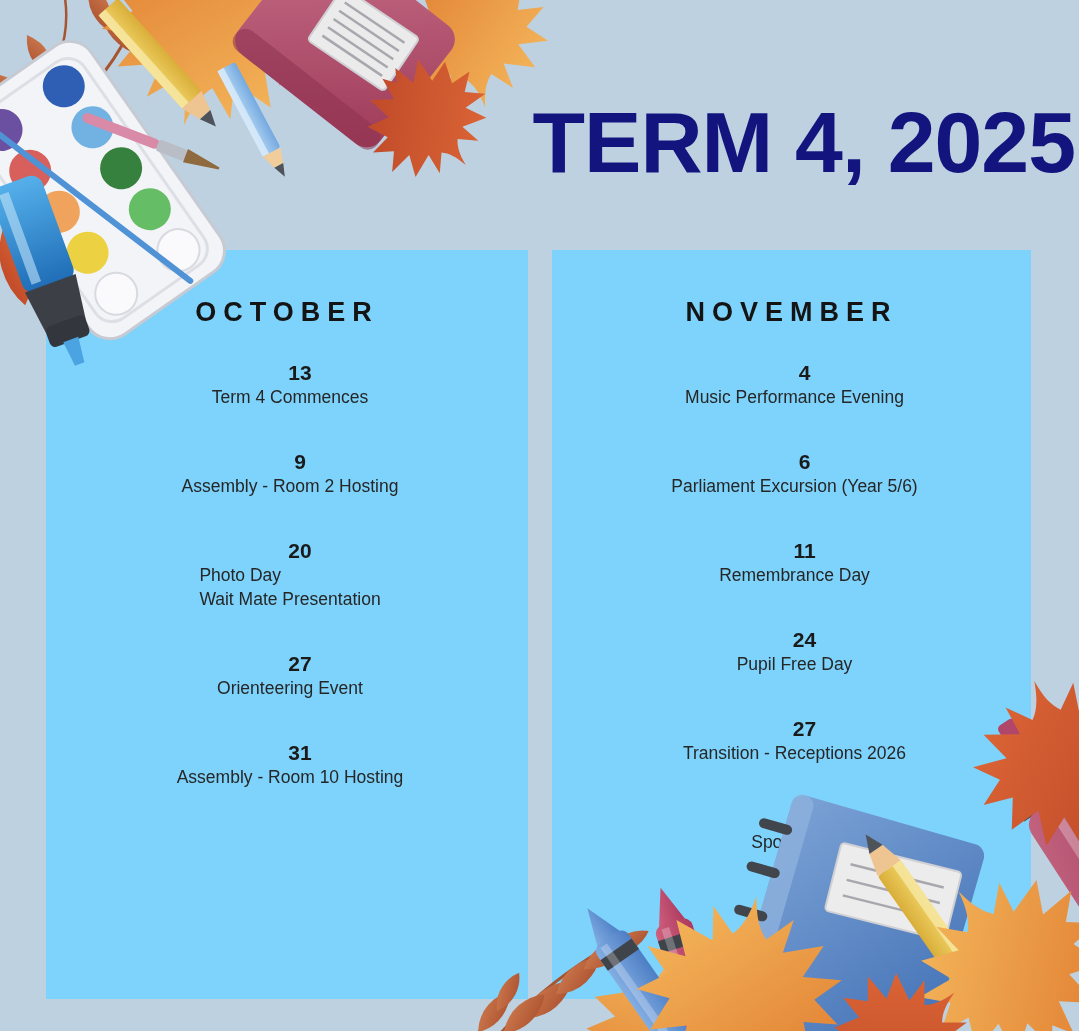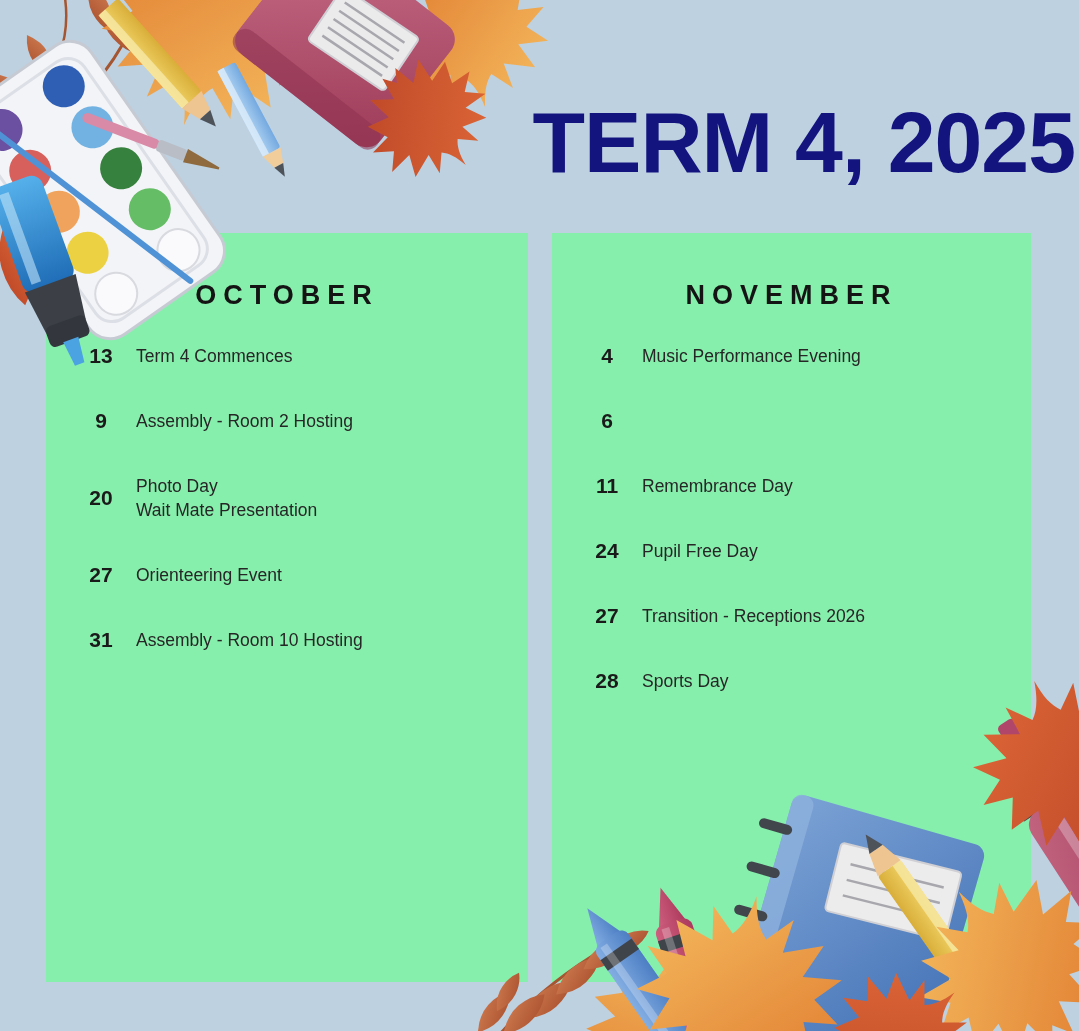--- a/index.html
+++ b/index.html
@@ -6,31 +6,31 @@
   .poster{
     position:relative;width:1079px;height:1031px;overflow:hidden;
     background:#bdd1e1;font-family:"Liberation Sans",sans-serif;
   }
   .poster-title{
     position:absolute;top:99px;left:425px;width:650px;margin:0;z-index:2;
     text-align:right;font-size:86px;line-height:1.02;font-weight:700;
     letter-spacing:-1px;color:#14147e;
   }
   .panel{
-    position:absolute;top:233px;height:749px;background:#86efac;z-index:1;
+    position:absolute;top:250px;height:749px;background:#7dd3fc;z-index:1;
     box-sizing:border-box;padding-top:47px;
   }
   .panel-left{left:46px;width:482px;}
   .panel-right{left:552px;width:479px;}
   .month-title{
     margin:0;text-align:center;font-size:27px;line-height:31px;font-weight:700;
     letter-spacing:7px;color:#141414;
   }
   .event-list{margin-top:33px;}
-  .event-row{display:flex;align-items:center;margin-bottom:41px;}
+  .event-row{display:flex;align-items:center;margin-bottom:41px;flex-direction:column;}
   .event-date{
     flex:none;width:58px;margin-left:26px;text-align:center;
     font-size:21px;font-weight:700;color:#1a1a1a;
   }
   .event-text{
     margin-left:6px;font-size:17.5px;line-height:24px;color:#262626;
   }
   .decor{position:absolute;left:0;top:0;z-index:3;pointer-events:none;}
 </style>
 </head>
@@ -81,20 +81,23 @@
     <h2 class="month-title">NOVEMBER</h2>
     <div class="event-list">
         <div class="event-row">
           <div class="event-date">4</div>
           <div class="event-text">
             <div>Music Performance Evening</div>
           </div>
         </div>
         <div class="event-row">
           <div class="event-date">6</div>
+          <div class="event-text">
+            <div>Parliament Excursion (Year 5/6)</div>
+          </div>
         </div>
         <div class="event-row">
           <div class="event-date">11</div>
           <div class="event-text">
             <div>Remembrance Day</div>
           </div>
         </div>
         <div class="event-row">
           <div class="event-date">24</div>
           <div class="event-text">

